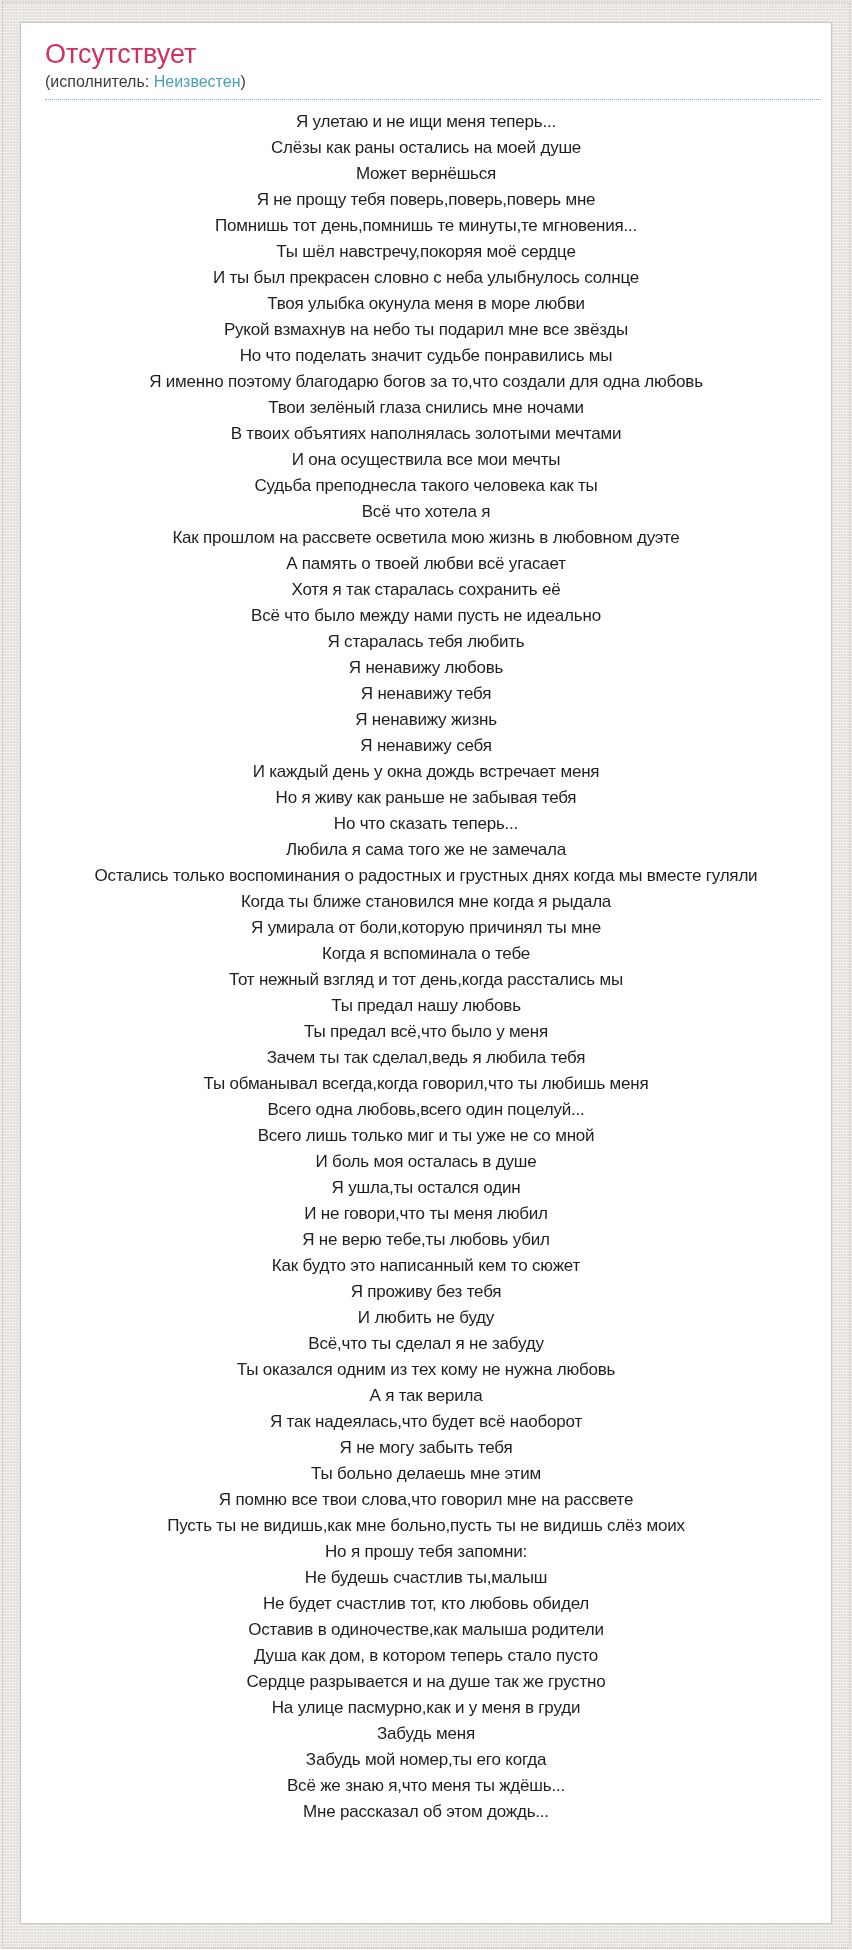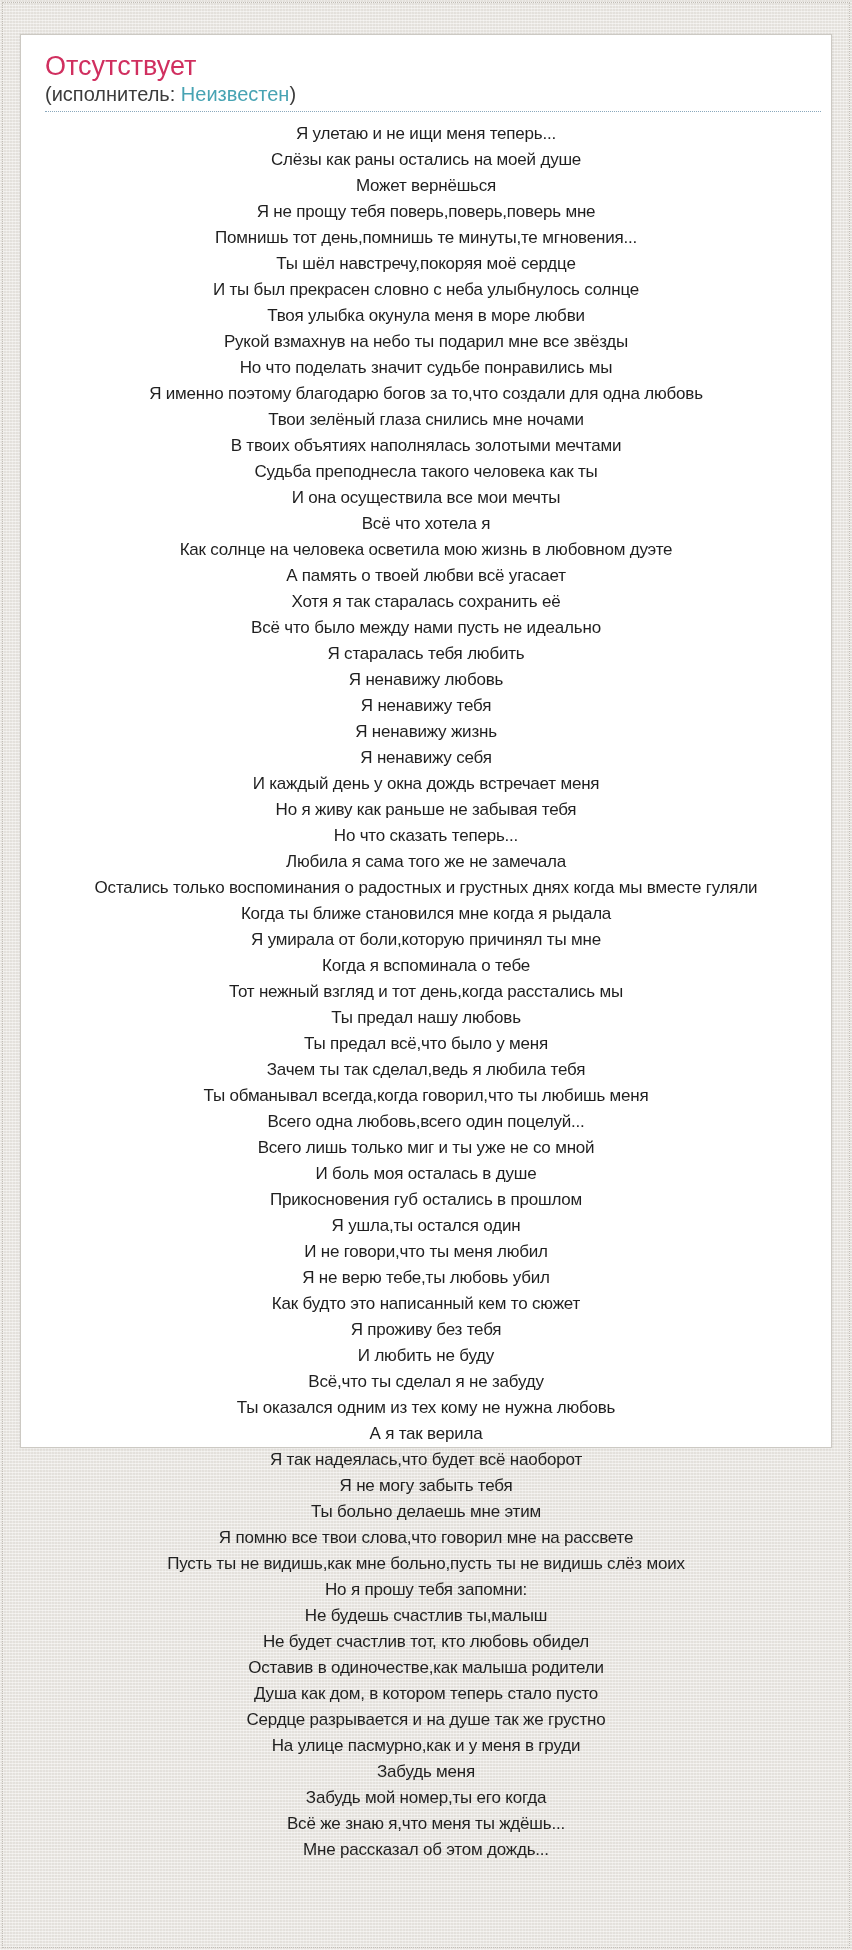--- a/index.html
+++ b/index.html
@@ -20,36 +20,35 @@
     position: absolute;
     inset: 2px;
     border: 1px dotted #c2beb7;
     pointer-events: none;
   }
   .card {
     position: absolute;
     left: 20px;
     right: 20px;
     top: 22px;
-    height: 1414px;
+    height: 1902px;
     background: var(--card-bg, #ffffff);
     border: 1px solid #ccc9c3;
     box-shadow: 0 0 3px rgba(0,0,0,0.07);
     padding: 14px 24px 24px 24px;
-    margin-top: 12px;
   }
   .song-title {
     margin: 0;
     font-size: 27px;
     line-height: 34px;
     font-weight: 400;
     color: var(--title, #d02f5f);
   }
   .artist-line {
-    font-size: 20px;
+    font-size: 16px;
     line-height: 22px;
     color: #3c3c3c;
   }
   .artist-link {
     color: var(--artist-link, #47a3b3);
     text-decoration: none;
     cursor: pointer;
   }
   .separator {
     border-bottom: 1px dotted var(--separator, #8aa8bc);
@@ -86,24 +85,24 @@
       <div class="lyric-line">Я не прощу тебя поверь,поверь,поверь мне</div>
       <div class="lyric-line">Помнишь тот день,помнишь те минуты,те мгновения...</div>
       <div class="lyric-line">Ты шёл навстречу,покоряя моё сердце</div>
       <div class="lyric-line">И ты был прекрасен словно с неба улыбнулось солнце</div>
       <div class="lyric-line">Твоя улыбка окунула меня в море любви</div>
       <div class="lyric-line">Рукой взмахнув на небо ты подарил мне все звёзды</div>
       <div class="lyric-line">Но что поделать значит судьбе понравились мы</div>
       <div class="lyric-line">Я именно поэтому благодарю богов за то,что создали для одна любовь</div>
       <div class="lyric-line">Твои зелёный глаза снились мне ночами</div>
       <div class="lyric-line">В твоих объятиях наполнялась золотыми мечтами</div>
+      <div class="lyric-line">И она осуществила все мои мечты</div>
       <div class="lyric-line">Судьба преподнесла такого человека как ты</div>
-      <div class="lyric-line">И она осуществила все мои мечты</div>
       <div class="lyric-line">Всё что хотела я</div>
-      <div class="lyric-line">Как солнце на человека осветила мою жизнь в любовном дуэте</div>
+      <div class="lyric-line">Как прошлом на рассвете осветила мою жизнь в любовном дуэте</div>
       <div class="lyric-line">А память о твоей любви всё угасает</div>
       <div class="lyric-line">Хотя я так старалась сохранить её</div>
       <div class="lyric-line">Всё что было между нами пусть не идеально</div>
       <div class="lyric-line">Я старалась тебя любить</div>
       <div class="lyric-line">Я ненавижу любовь</div>
       <div class="lyric-line">Я ненавижу тебя</div>
       <div class="lyric-line">Я ненавижу жизнь</div>
       <div class="lyric-line">Я ненавижу себя</div>
       <div class="lyric-line">И каждый день у окна дождь встречает меня</div>
       <div class="lyric-line">Но я живу как раньше не забывая тебя</div>
@@ -114,21 +113,20 @@
       <div class="lyric-line">Я умирала от боли,которую причинял ты мне</div>
       <div class="lyric-line">Когда я вспоминала о тебе</div>
       <div class="lyric-line">Тот нежный взгляд и тот день,когда расстались мы</div>
       <div class="lyric-line">Ты предал нашу любовь</div>
       <div class="lyric-line">Ты предал всё,что было у меня</div>
       <div class="lyric-line">Зачем ты так сделал,ведь я любила тебя</div>
       <div class="lyric-line">Ты обманывал всегда,когда говорил,что ты любишь меня</div>
       <div class="lyric-line">Всего одна любовь,всего один поцелуй...</div>
       <div class="lyric-line">Всего лишь только миг и ты уже не со мной</div>
       <div class="lyric-line">И боль моя осталась в душе</div>
-      <div class="lyric-line">Прикосновения губ остались в прошлом</div>
       <div class="lyric-line">Я ушла,ты остался один</div>
       <div class="lyric-line">И не говори,что ты меня любил</div>
       <div class="lyric-line">Я не верю тебе,ты любовь убил</div>
       <div class="lyric-line">Как будто это написанный кем то сюжет</div>
       <div class="lyric-line">Я проживу без тебя</div>
       <div class="lyric-line">И любить не буду</div>
       <div class="lyric-line">Всё,что ты сделал я не забуду</div>
       <div class="lyric-line">Ты оказался одним из тех кому не нужна любовь</div>
       <div class="lyric-line">А я так верила</div>
       <div class="lyric-line">Я так надеялась,что будет всё наоборот</div>

